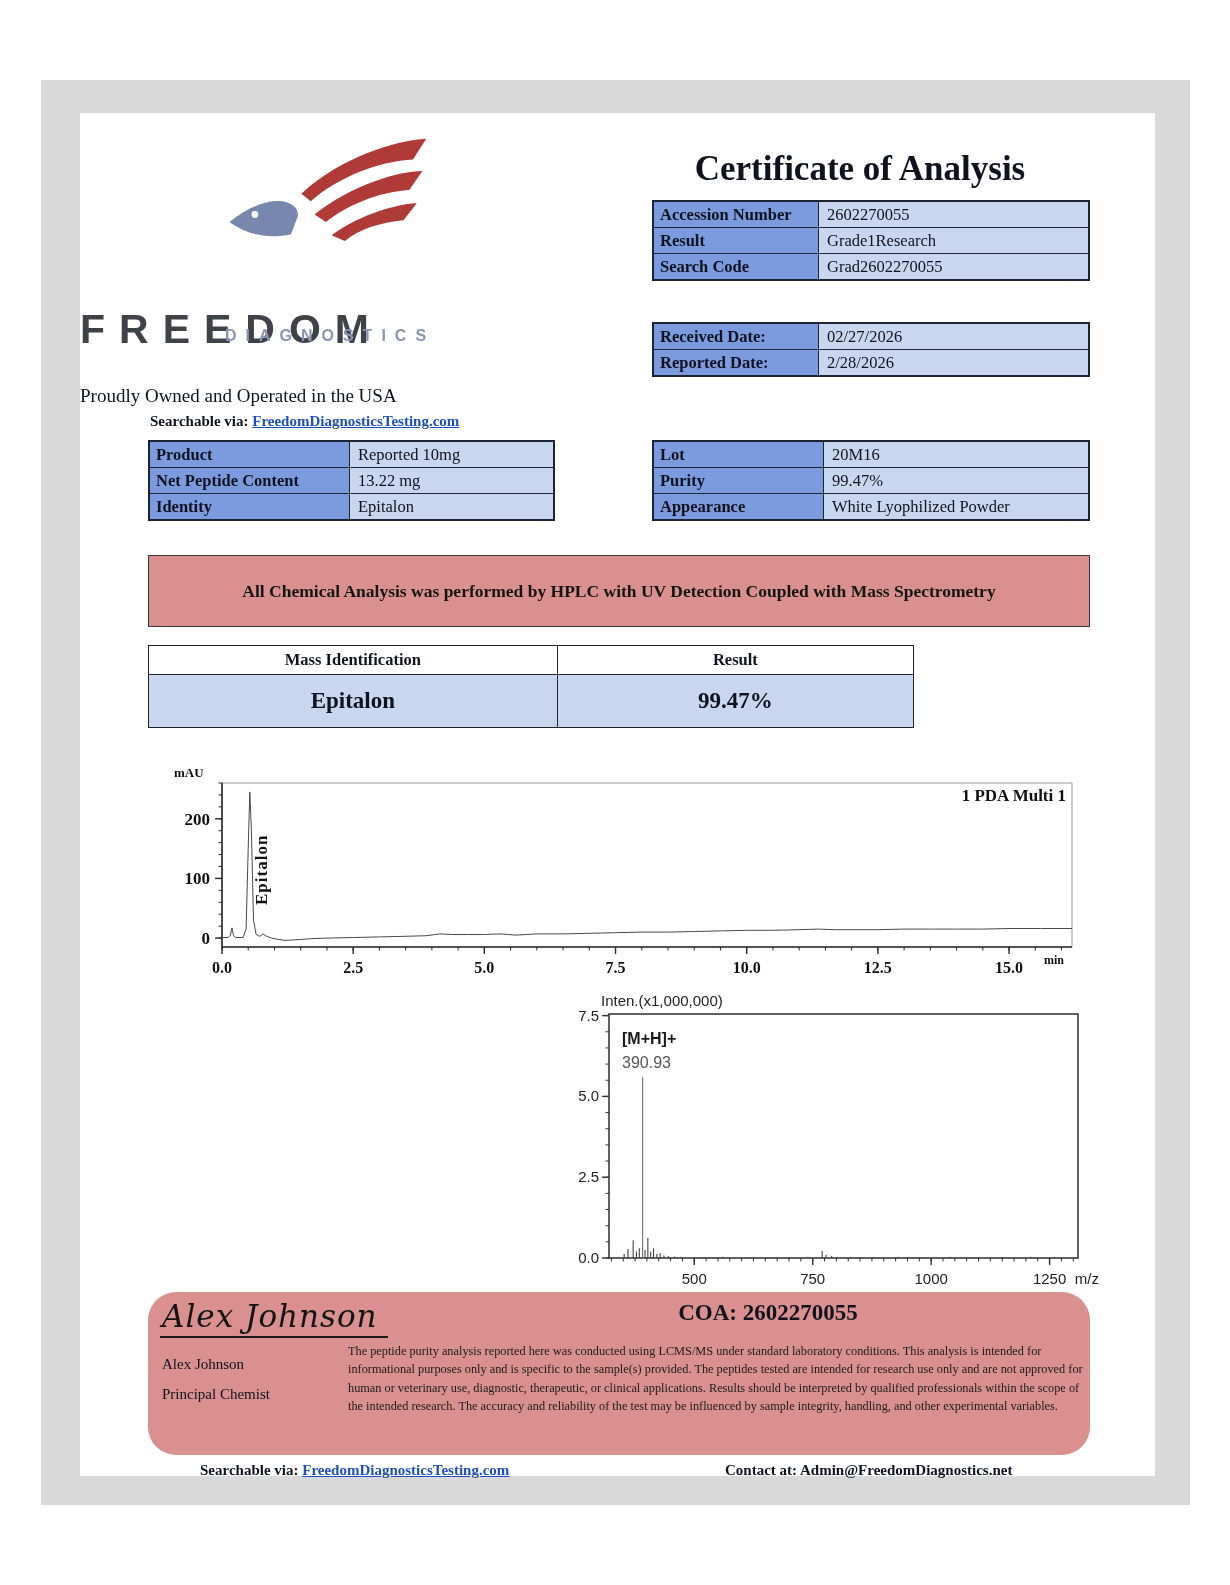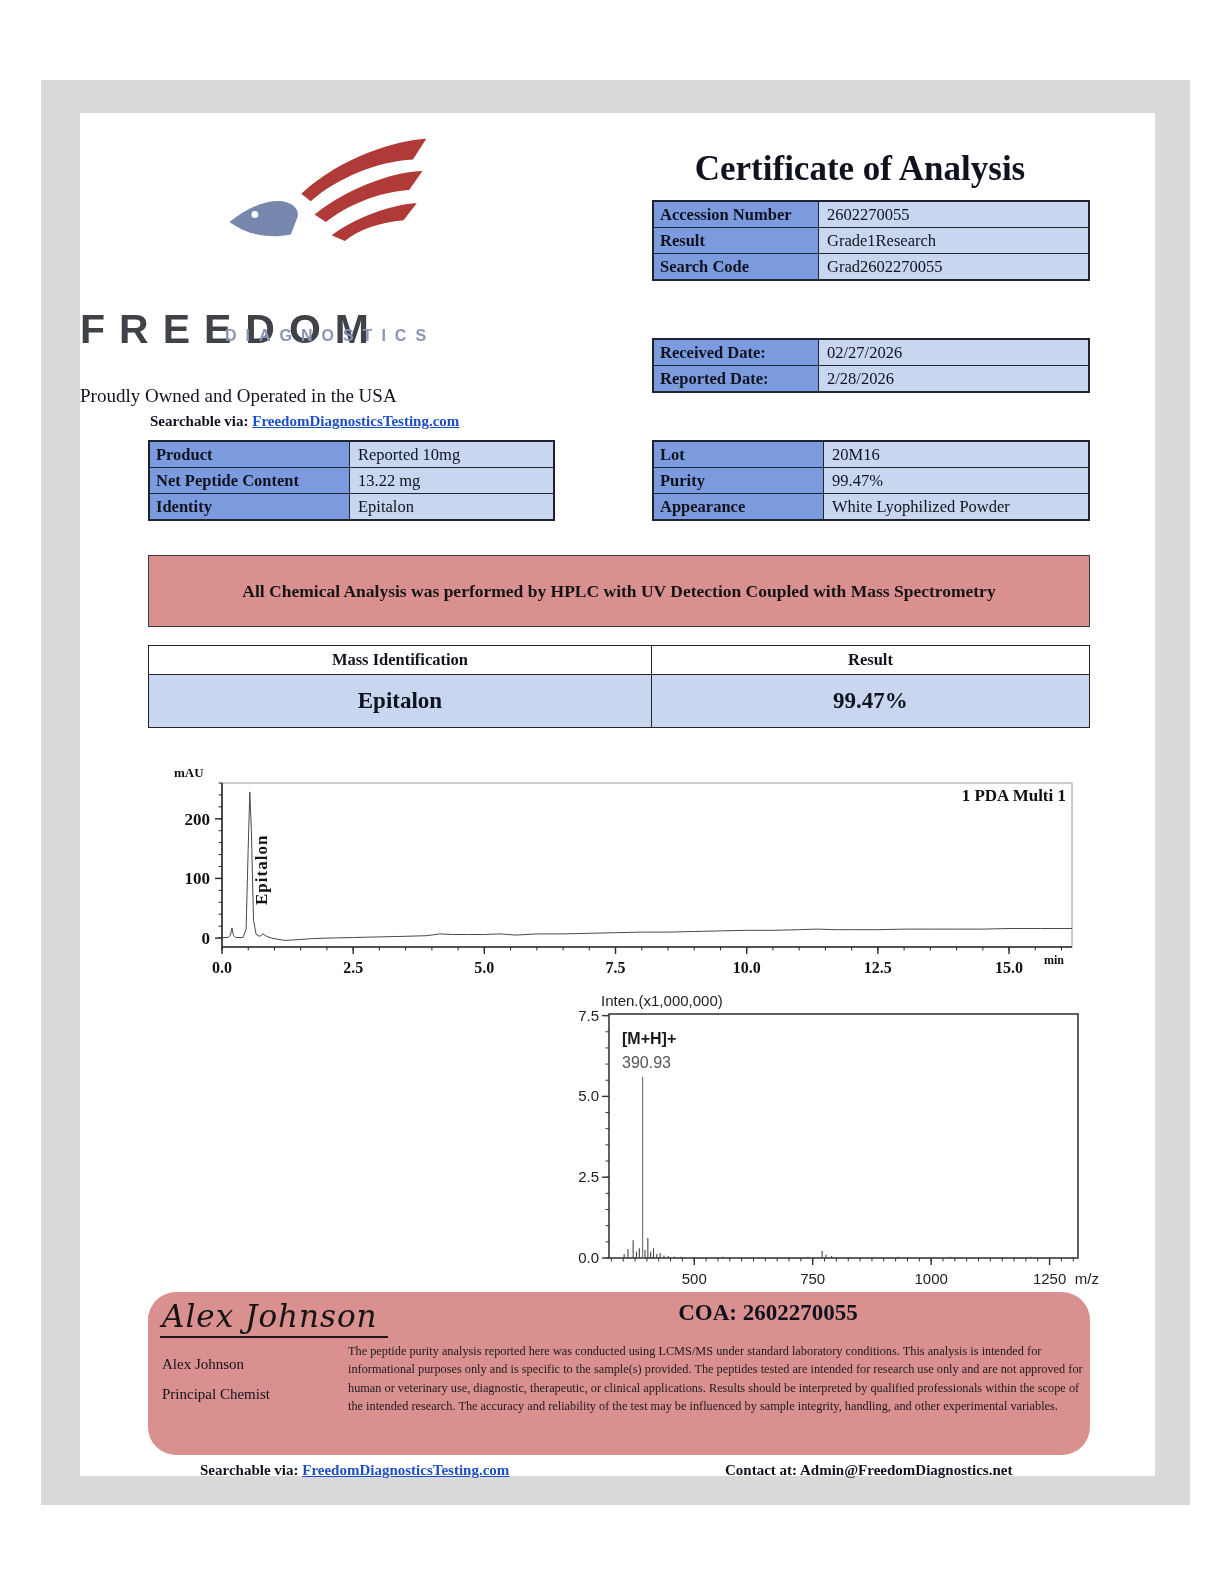--- a/index.html
+++ b/index.html
@@ -36,32 +36,32 @@
 
   
   .tbl{border:2px solid var(--bd);background:var(--cell);}
   .tbl .row{display:flex;}
   .tbl .row + .row{border-top:1.6px solid var(--bd);}
   .tbl .h{background:var(--hdr);font-weight:bold;border-right:1.6px solid var(--bd);
     padding:3px 8px 2px 6px;font-size:16.5px;flex:0 0 auto;}
   .tbl .v{padding:3px 8px 2px 8px;font-size:16.5px;flex:1;}
   .t-info{left:572px;top:87px;width:438px;}
   .t-info .h{width:165px;font-family:Liberation Serif, serif;}
-  .t-date{left:572px;top:209px;width:438px;margin-top:16px;}
+  .t-date{left:572px;top:209px;width:438px;}
   .t-date .h{width:165px;}
   .t-prod{left:68px;top:327px;width:407px;}
   .t-prod .h{width:200px;}
   .t-lot{left:572px;top:327px;width:438px;}
   .t-lot .h{width:170px;}
 
   .banner{left:68px;top:442px;width:942px;height:72px;background:var(--pink);
     border:1.6px solid #3a3a3a;display:flex;align-items:center;justify-content:center;
     font-weight:bold;font-size:17.5px;color:#141414;text-align:center;}
 
-  .mass-tbl{left:68px;top:532px;width:942px;border:1.8px solid #222;}
+  .mass-tbl{left:68px;top:532px;width:766px;border:1.8px solid #222;}
   .mass-row{display:flex;}
   .mass-row + .mass-row{border-top:1.6px solid #222;}
   .mass-cell{flex:0 0 53.5%;text-align:center;border-right:1.6px solid #222;}
   .mass-cell:last-child{flex:1;border-right:none;}
   .mass-head .mass-cell{background:#fff;font-weight:bold;font-size:16.5px;padding:4px 0;}
   .mass-data .mass-cell{background:var(--cell);font-weight:bold;font-size:23px;padding:13px 0;}
 
   .chrom-svg{left:70px;top:644px;}
   .ms-svg{left:480px;top:867px;}
 

